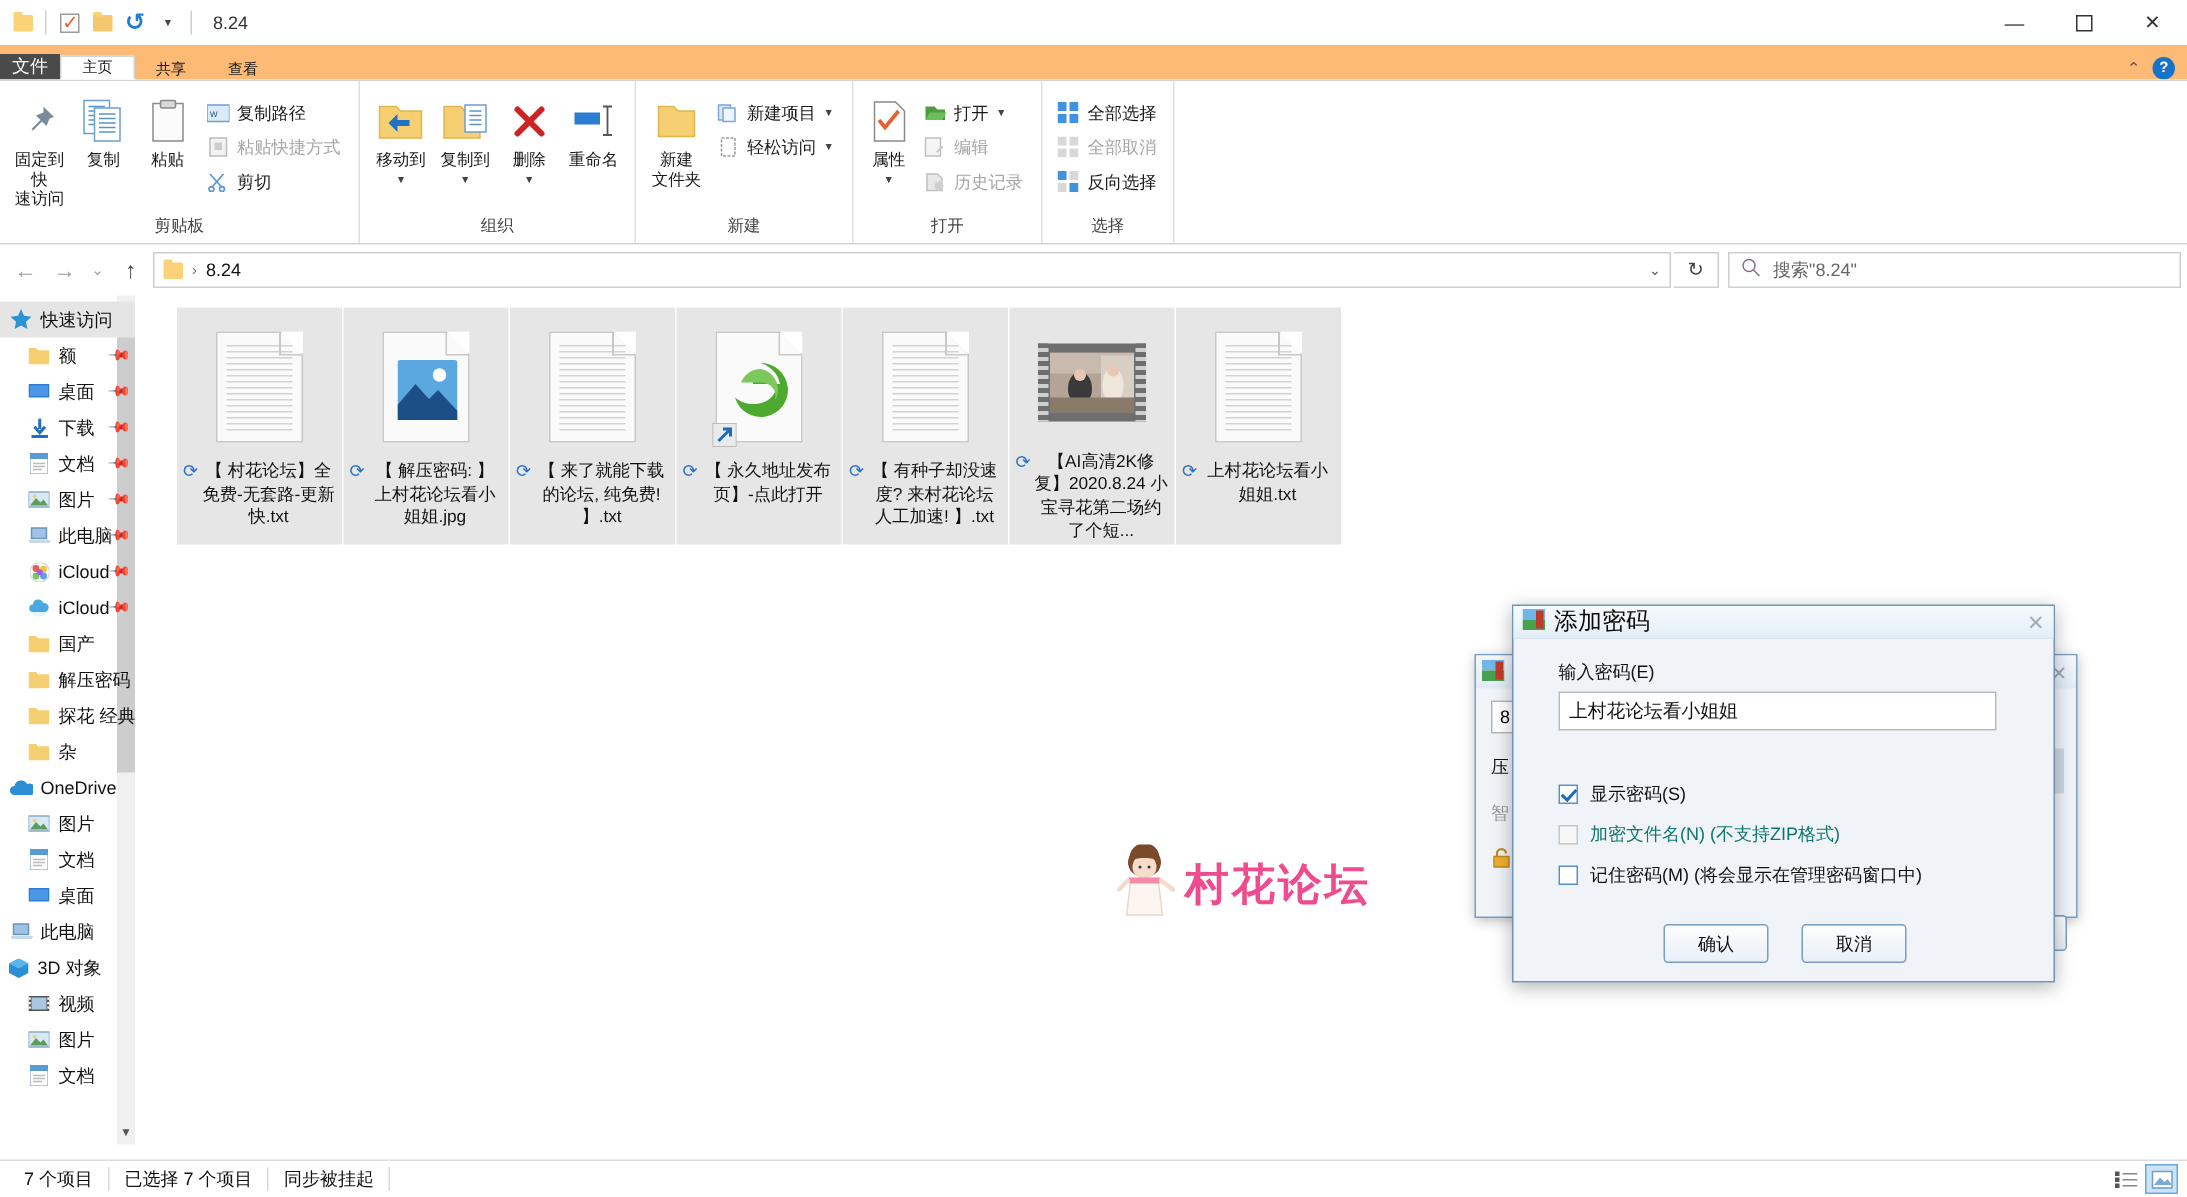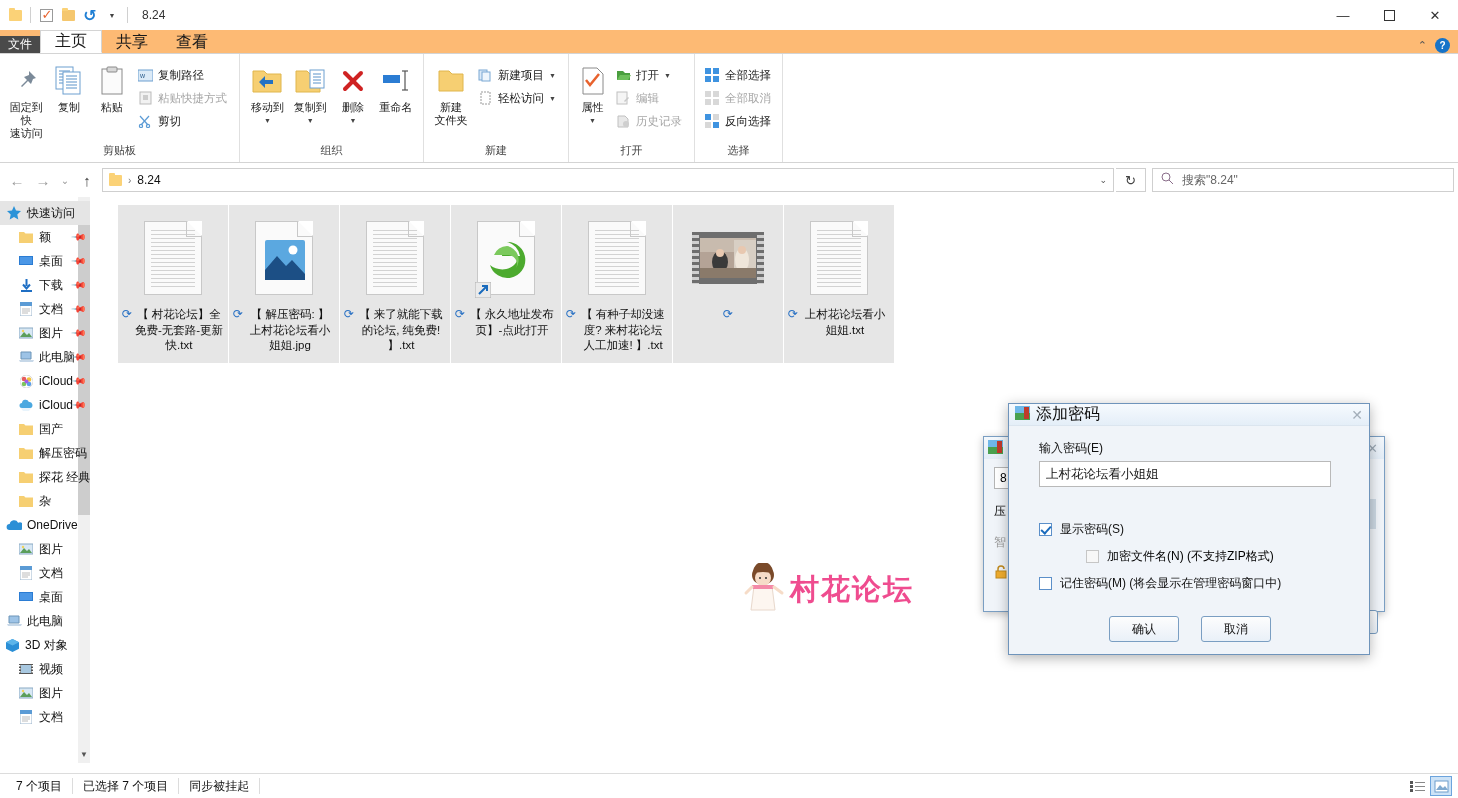--- a/index.html
+++ b/index.html
@@ -58,21 +58,21 @@
     height: 23px; display: flex; align-items: flex-end;
     background: #fdba74; position: relative;
   }
   .tab-file {
     background: #4a4a4a; color: #fff;
     width: 40px; display:flex; align-items:center; justify-content:center;
     font-size: 12px;
   }
   .tab {
     padding: 0 14px; display:flex; align-items:center;
-    font-size: 16px; color:#1a1a1a;
+    font-size: 10px; color:#1a1a1a;
   }
   .tab.active { border:1px solid #d4d4d4; border-bottom:1px solid #fff; background:#fff; position:relative; z-index:2; }
   .tabbar-right { margin-left:auto; display:flex; align-items:center; gap:8px; padding-right:8px; }
   .chev-up { font-size:11px; color:#555; }
   .help-ico {
     width:15px;height:15px;border-radius:50%;background:#1673c8;color:#fff;
     font-size:10px;display:flex;align-items:center;justify-content:center;font-weight:bold;
   }
 
   
@@ -221,21 +221,21 @@
   .dlg-title-text { font-size:16px; color:#0c0c0c; }
   .dlg-close { margin-left:auto; font-size:14px; color:#a3aeb9; line-height:1; }
   .dlg-body { padding:14px 28px 0 30px; }
   .dlg-label { font-size:12px; color:#111; margin-bottom:4px; }
   .dlg-input {
     width:292px; height:26px; border:1px solid #b9b9b9; background:#fff;
     display:flex; align-items:center; padding:0 6px; font-size:12.5px; color:#111;
   }
   .dlg-checks { margin-top:34px; display:flex; flex-direction:column; gap:10px; }
   .ck-row { display:flex; align-items:center; gap:8px; font-size:12px; color:#111; }
-  .ck-row.disabled { color:#000000;margin-left:47px; }
+  .ck-row.disabled { color:#0f766e; }
   .ckbox {
     width:13px; height:13px; border:1px solid #5b8fc9; background:#fff;
     position:relative; flex:0 0 13px;
   }
   .ckbox.disabled { border-color:#c6c6c6; background:#f7f7f7; }
   .ckbox.checked::after {
     content:''; position:absolute; left:3px; top:0px; width:4px; height:8px;
     border:solid #1a6bbd; border-width:0 2px 2px 0; transform:rotate(42deg);
   }
   .dlg-buttons { display:flex; justify-content:center; gap:22px; margin-top:24px; }
@@ -948,20 +948,21 @@
                 <ellipse cx="42" cy="22" rx="7" ry="12" fill="#efe6da"></ellipse>
                 <ellipse cx="42" cy="12" rx="4" ry="4" fill="#e8c8b0"></ellipse>
                 <rect x="0" y="30" width="56" height="10" fill="#8a7a6a"></rect>
               </svg>
               <div style="position:absolute;left:0;top:0;bottom:0;width:7px;background:repeating-linear-gradient(#6e6e6e 0 3px,#cfcfcf 3px 6px)"></div>
               <div style="position:absolute;right:0;top:0;bottom:0;width:7px;background:repeating-linear-gradient(#6e6e6e 0 3px,#cfcfcf 3px 6px)"></div>
             </div>
           </div>
           <div class="fname-wrap">
             <span style="color:#2b72c4;font-size:12px;line-height:1.2">⟳</span>
+            <span class="filename" style="padding:0">【AI高清2K修复】2020.8.24 小宝寻花第二场约了个短...</span>
           </div>
         </div>
         <div class="fileitem">
           <div class="thumb">
             <div class="docicon">
               <div class="doclines">
                 <div></div>
                 <div></div>
                 <div></div>
                 <div></div>

